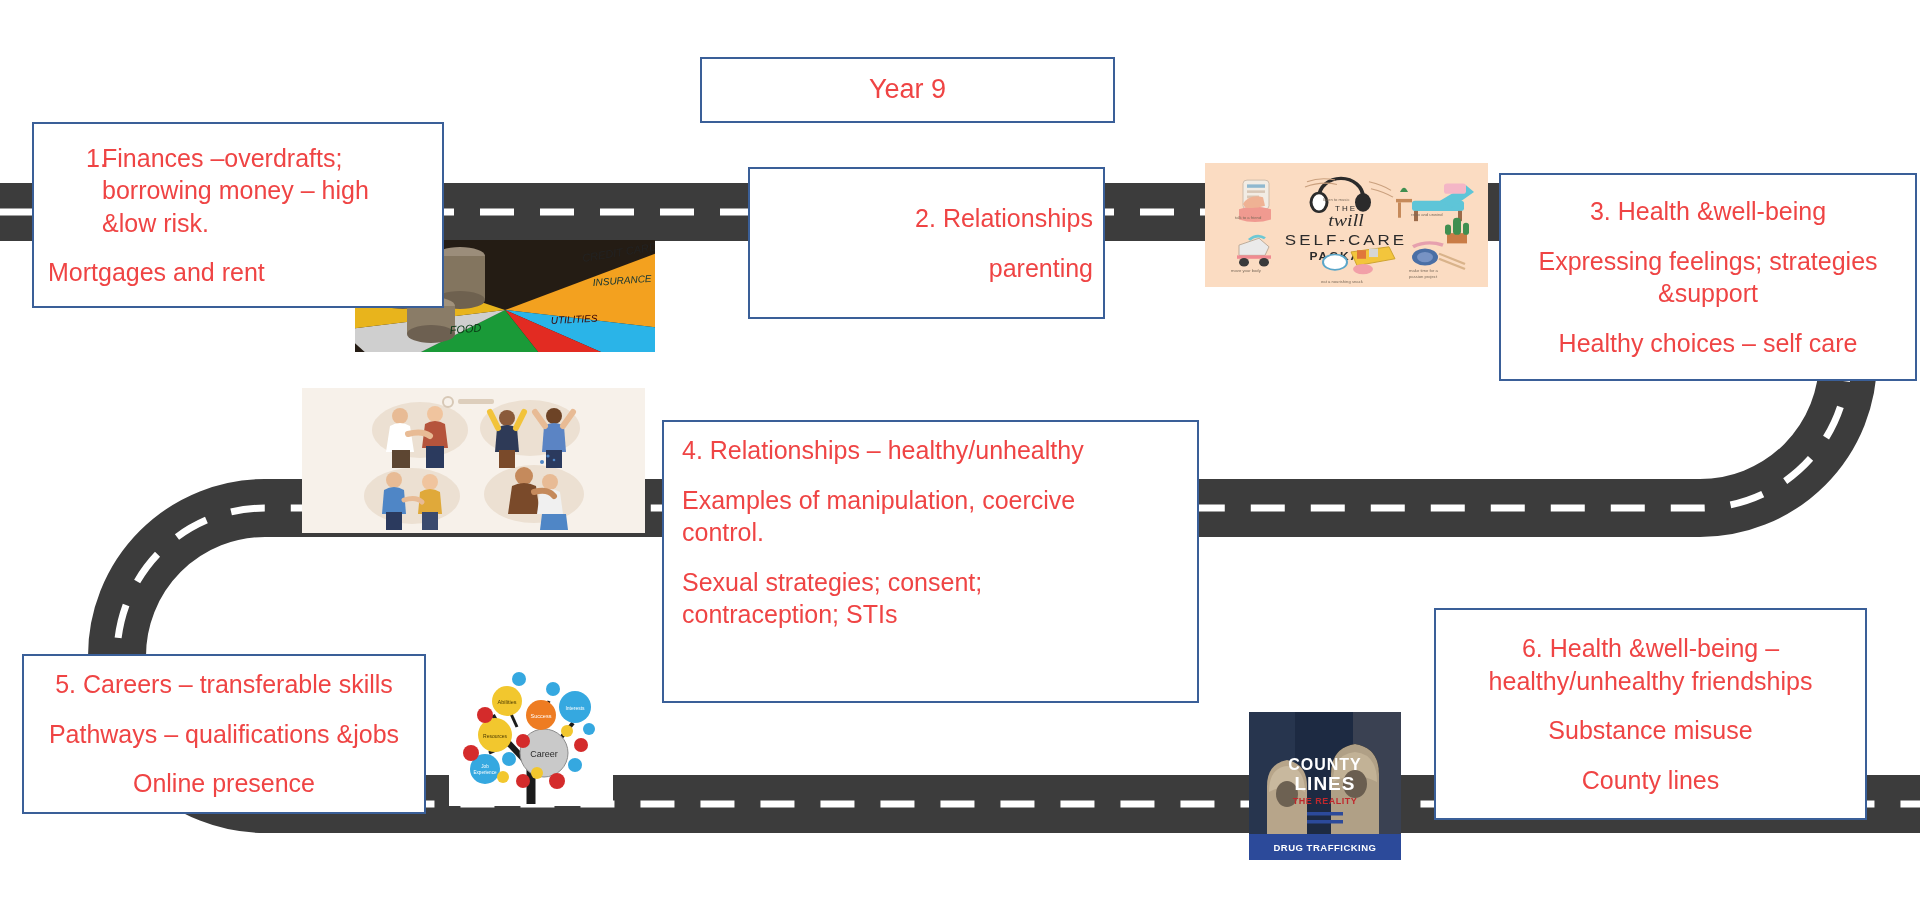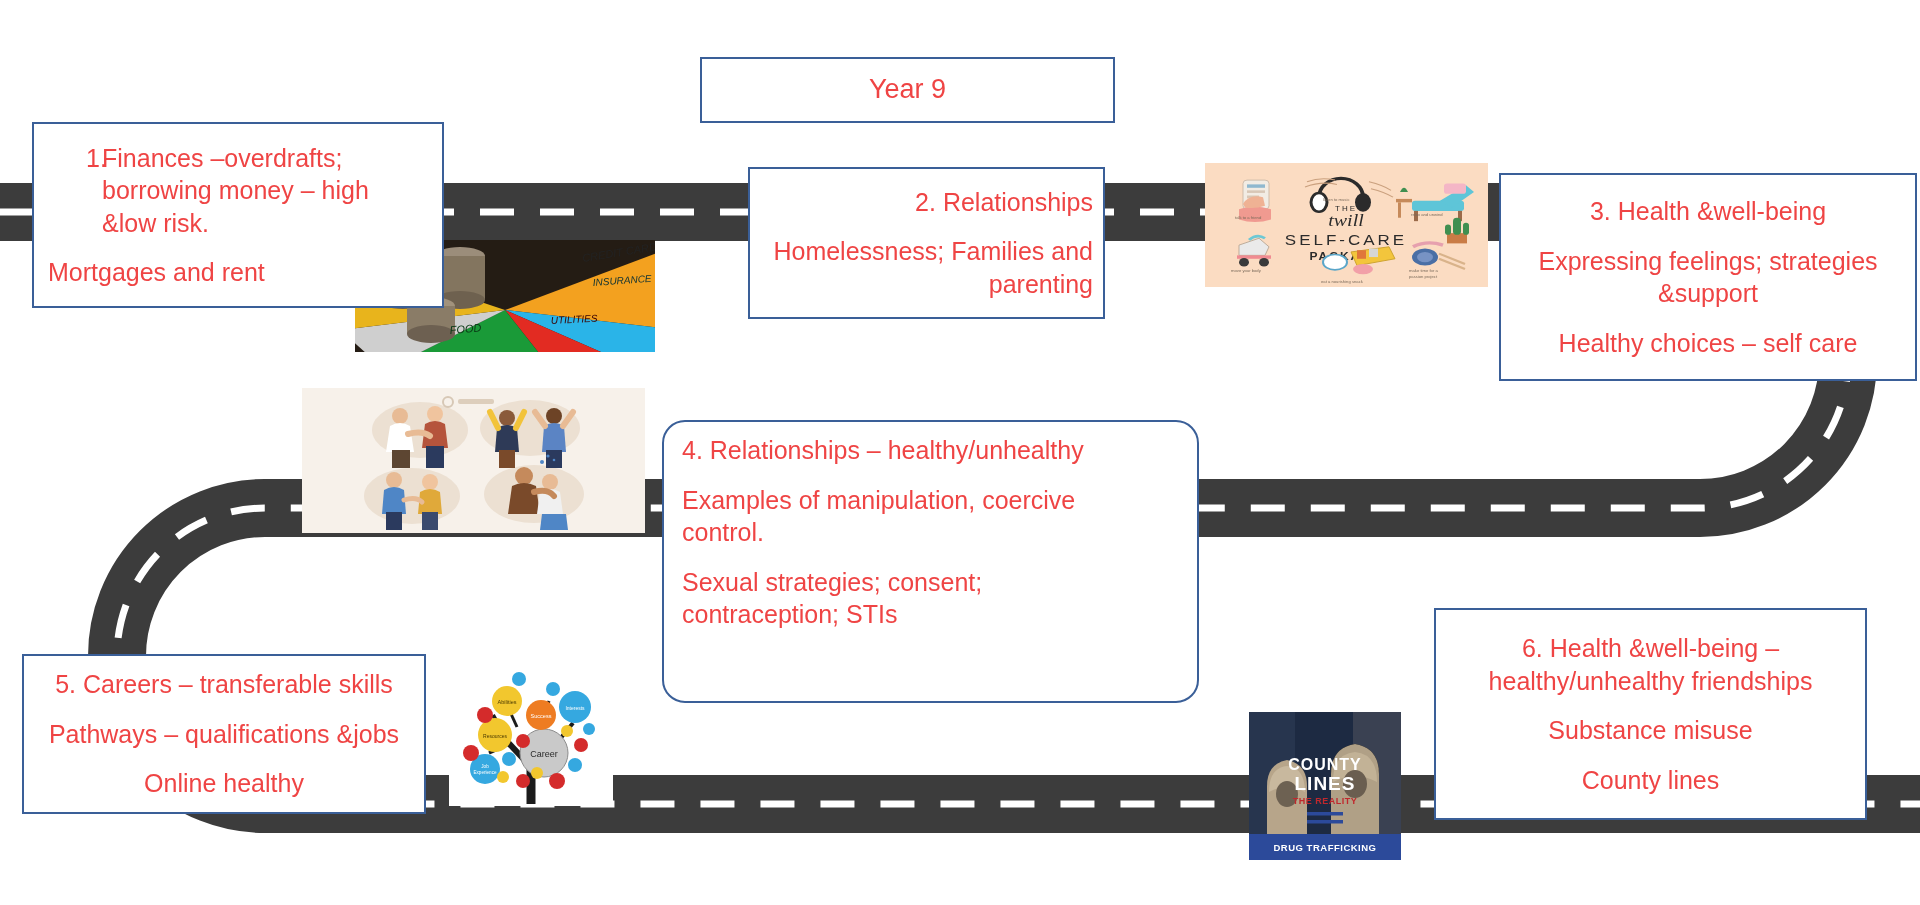--- a/index.html
+++ b/index.html
@@ -64,21 +64,20 @@
     align-items:center;text-align:center;padding:6px 14px;
     z-index:32;
     margin-left:36px;
   }
 
   
   #box4{
     left:662px;top:420px;width:537px;height:283px;
     padding:12px 18px;justify-content:flex-start;
     z-index:32;
-    border-radius:23px;
   }
 
   
   #box5{
     left:22px;top:654px;width:404px;height:160px;
     align-items:center;text-align:center;padding:4px 6px;
     z-index:32;
   }
 
   
@@ -394,21 +393,20 @@
       <span class="n"></span>
       <span class="t">&amp;low risk.</span>
     </div>
     <div class="sp"></div>
     <p>Mortgages and rent</p>
   </div>
 
   <div class="tbox" id="box2">
     <p>2. Relationships</p>
     <div class="sp"></div>
-    <p>Homelessness; Families and</p>
     <p>parenting</p>
   </div>
 
   <div class="tbox" id="box3">
     <p>3. Health &amp;well-being</p>
     <div class="sp"></div>
     <p>Expressing feelings; strategies</p>
     <p>&amp;support</p>
     <div class="sp"></div>
     <p>Healthy choices – self care</p>
@@ -422,21 +420,21 @@
     <div class="sp"></div>
     <p>Sexual strategies; consent;</p>
     <p>contraception; STIs</p>
   </div>
 
   <div class="tbox" id="box5">
     <p>5. Careers – transferable skills</p>
     <div class="sp"></div>
     <p>Pathways – qualifications &amp;jobs</p>
     <div class="sp"></div>
-    <p>Online healthy</p>
+    <p>Online presence</p>
   </div>
 
   <div class="tbox" id="box6">
     <p>6. Health &amp;well-being –</p>
     <p>healthy/unhealthy friendships</p>
     <div class="sp"></div>
     <p>Substance misuse</p>
     <div class="sp"></div>
     <p>County lines</p>
   </div>

